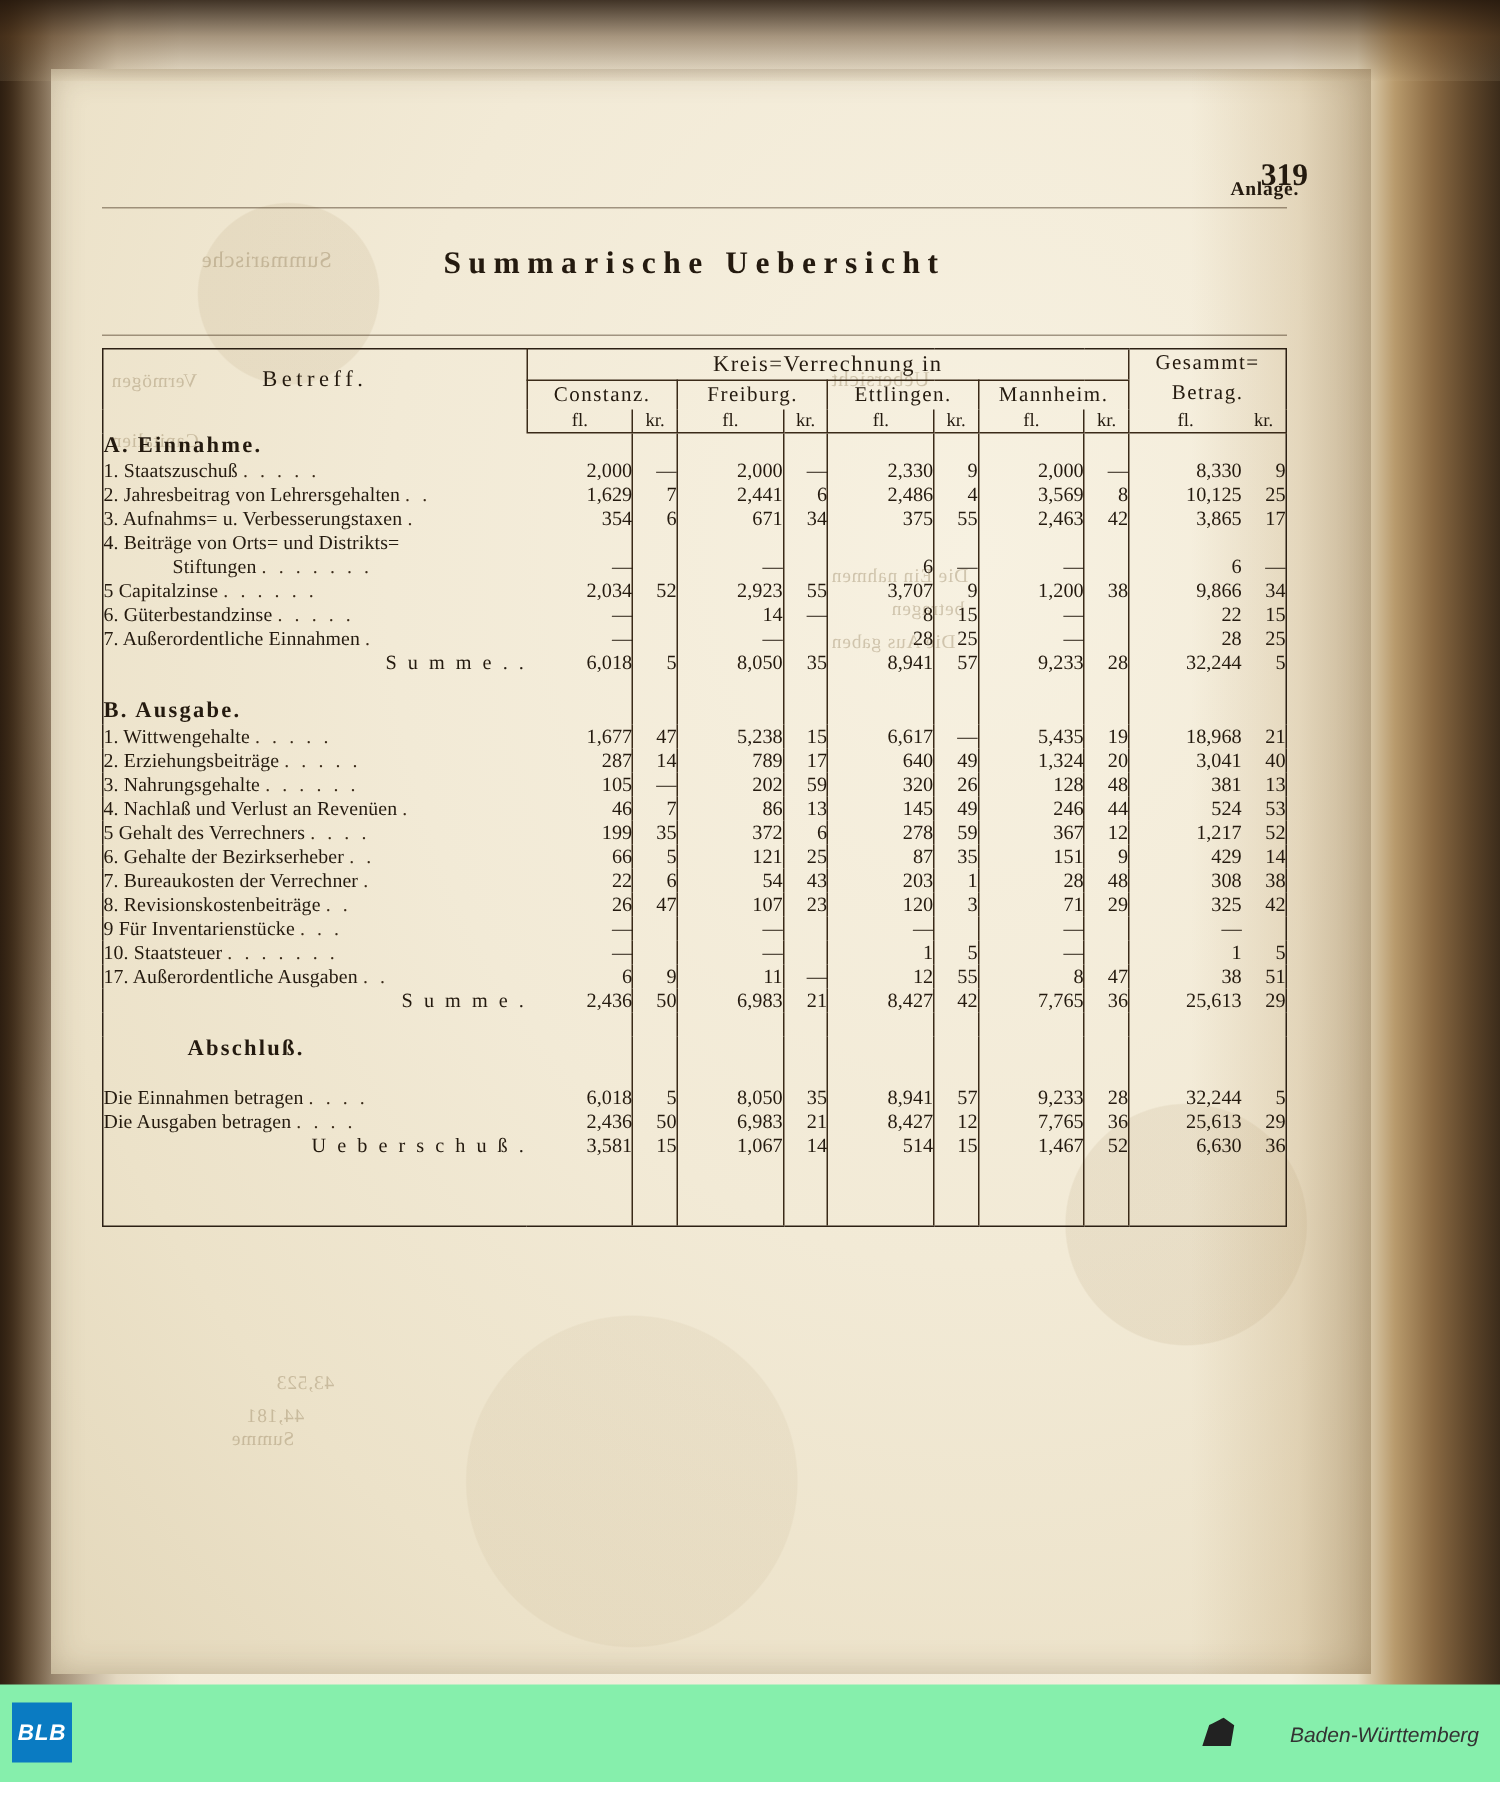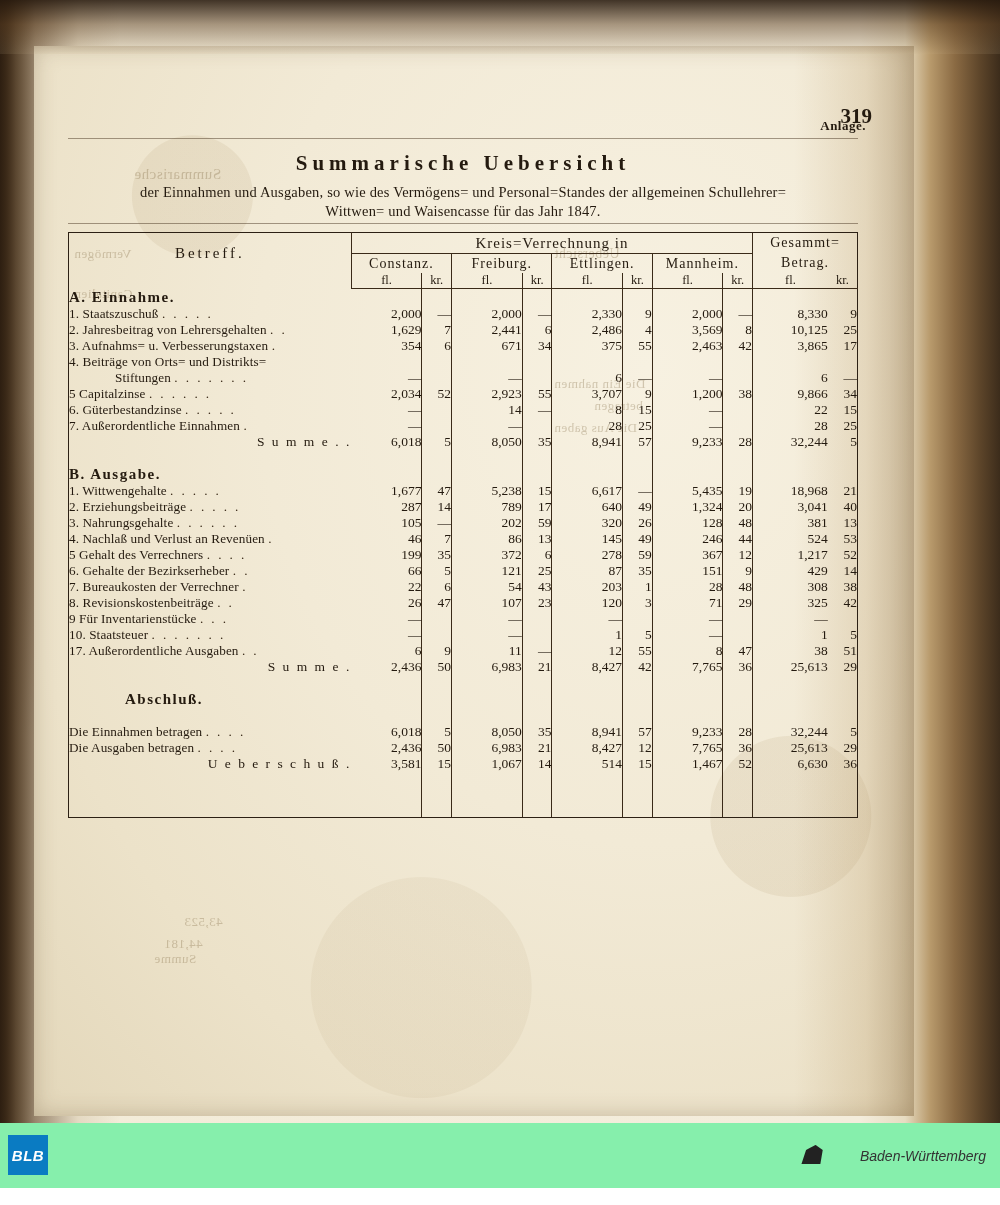--- a/index.html
+++ b/index.html
@@ -76,21 +76,21 @@
   }
   .anlage {
     position:absolute; right:48px; top:72px;
     font-size:13px; font-weight:bold; letter-spacing:0.5px;
   }
 
   .title-box {
     position:absolute; left:34px; top:92px; width:790px; height:86px;
     border-top:1px solid rgba(60,40,20,0.45);
     border-bottom:1px solid rgba(60,40,20,0.45);
-    padding-top:12px;
+    padding-top:24px;
   }
   .title-main {
     text-align:center; font-size:21px; letter-spacing:5px; font-weight:bold;
   }
   .title-sub {
     text-align:center; font-size:14.5px; line-height:19px; margin-top:7px;
     letter-spacing:0.2px;
   }
 
   
@@ -192,24 +192,20 @@
     <span class="ghost" style="left:120px; top:905px; font-size:13px;">Summe</span>
     <span class="ghost" style="left:150px; top:868px; font-size:13px;">43,523</span>
     <span class="ghost" style="left:130px; top:890px; font-size:13px;">44,181</span>
 
     <div id="content">
       <div class="folio-right">319</div>
       <div class="anlage">Anlage.</div>
 
       <div class="title-box">
         <div class="title-main">Summarische Uebersicht</div>
-        <div class="title-sub">
-          <span>der Einnahmen und Ausgaben, so wie des Vermögens= und Personal=Standes der allgemeinen Schullehrer=</span><br>
-          <span>Wittwen= und Waisencasse für das Jahr 1847.</span>
-        </div>
       </div>
 
       <table class="main">
         <colgroup>
           <col style="width:248px">
           <col style="width:62px">
             <col style="width:26px">
           <col style="width:62px">
             <col style="width:26px">
           <col style="width:62px">

